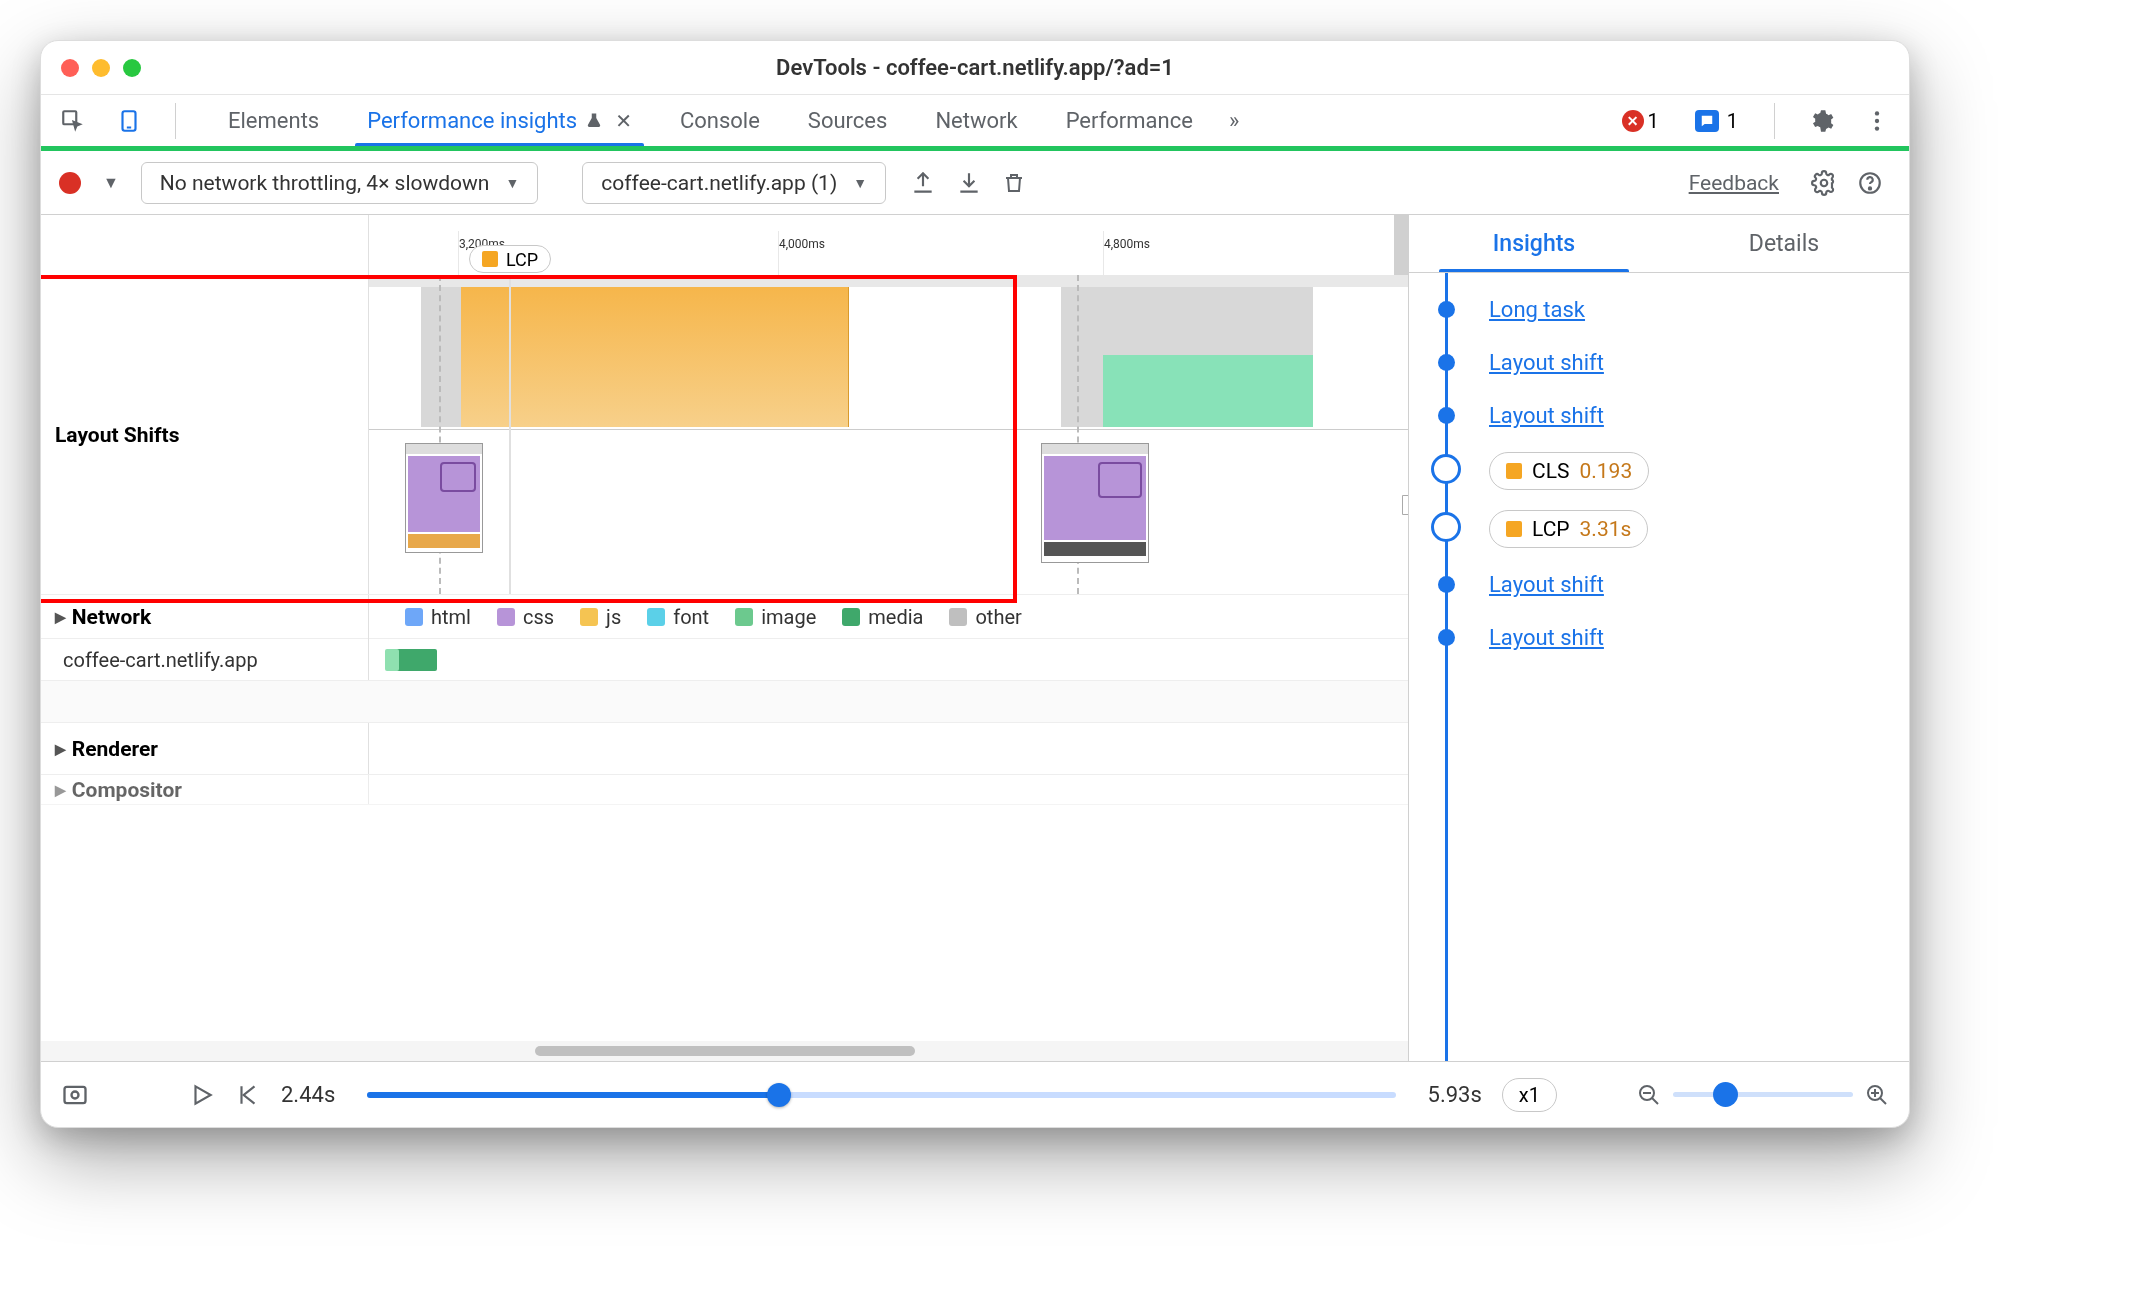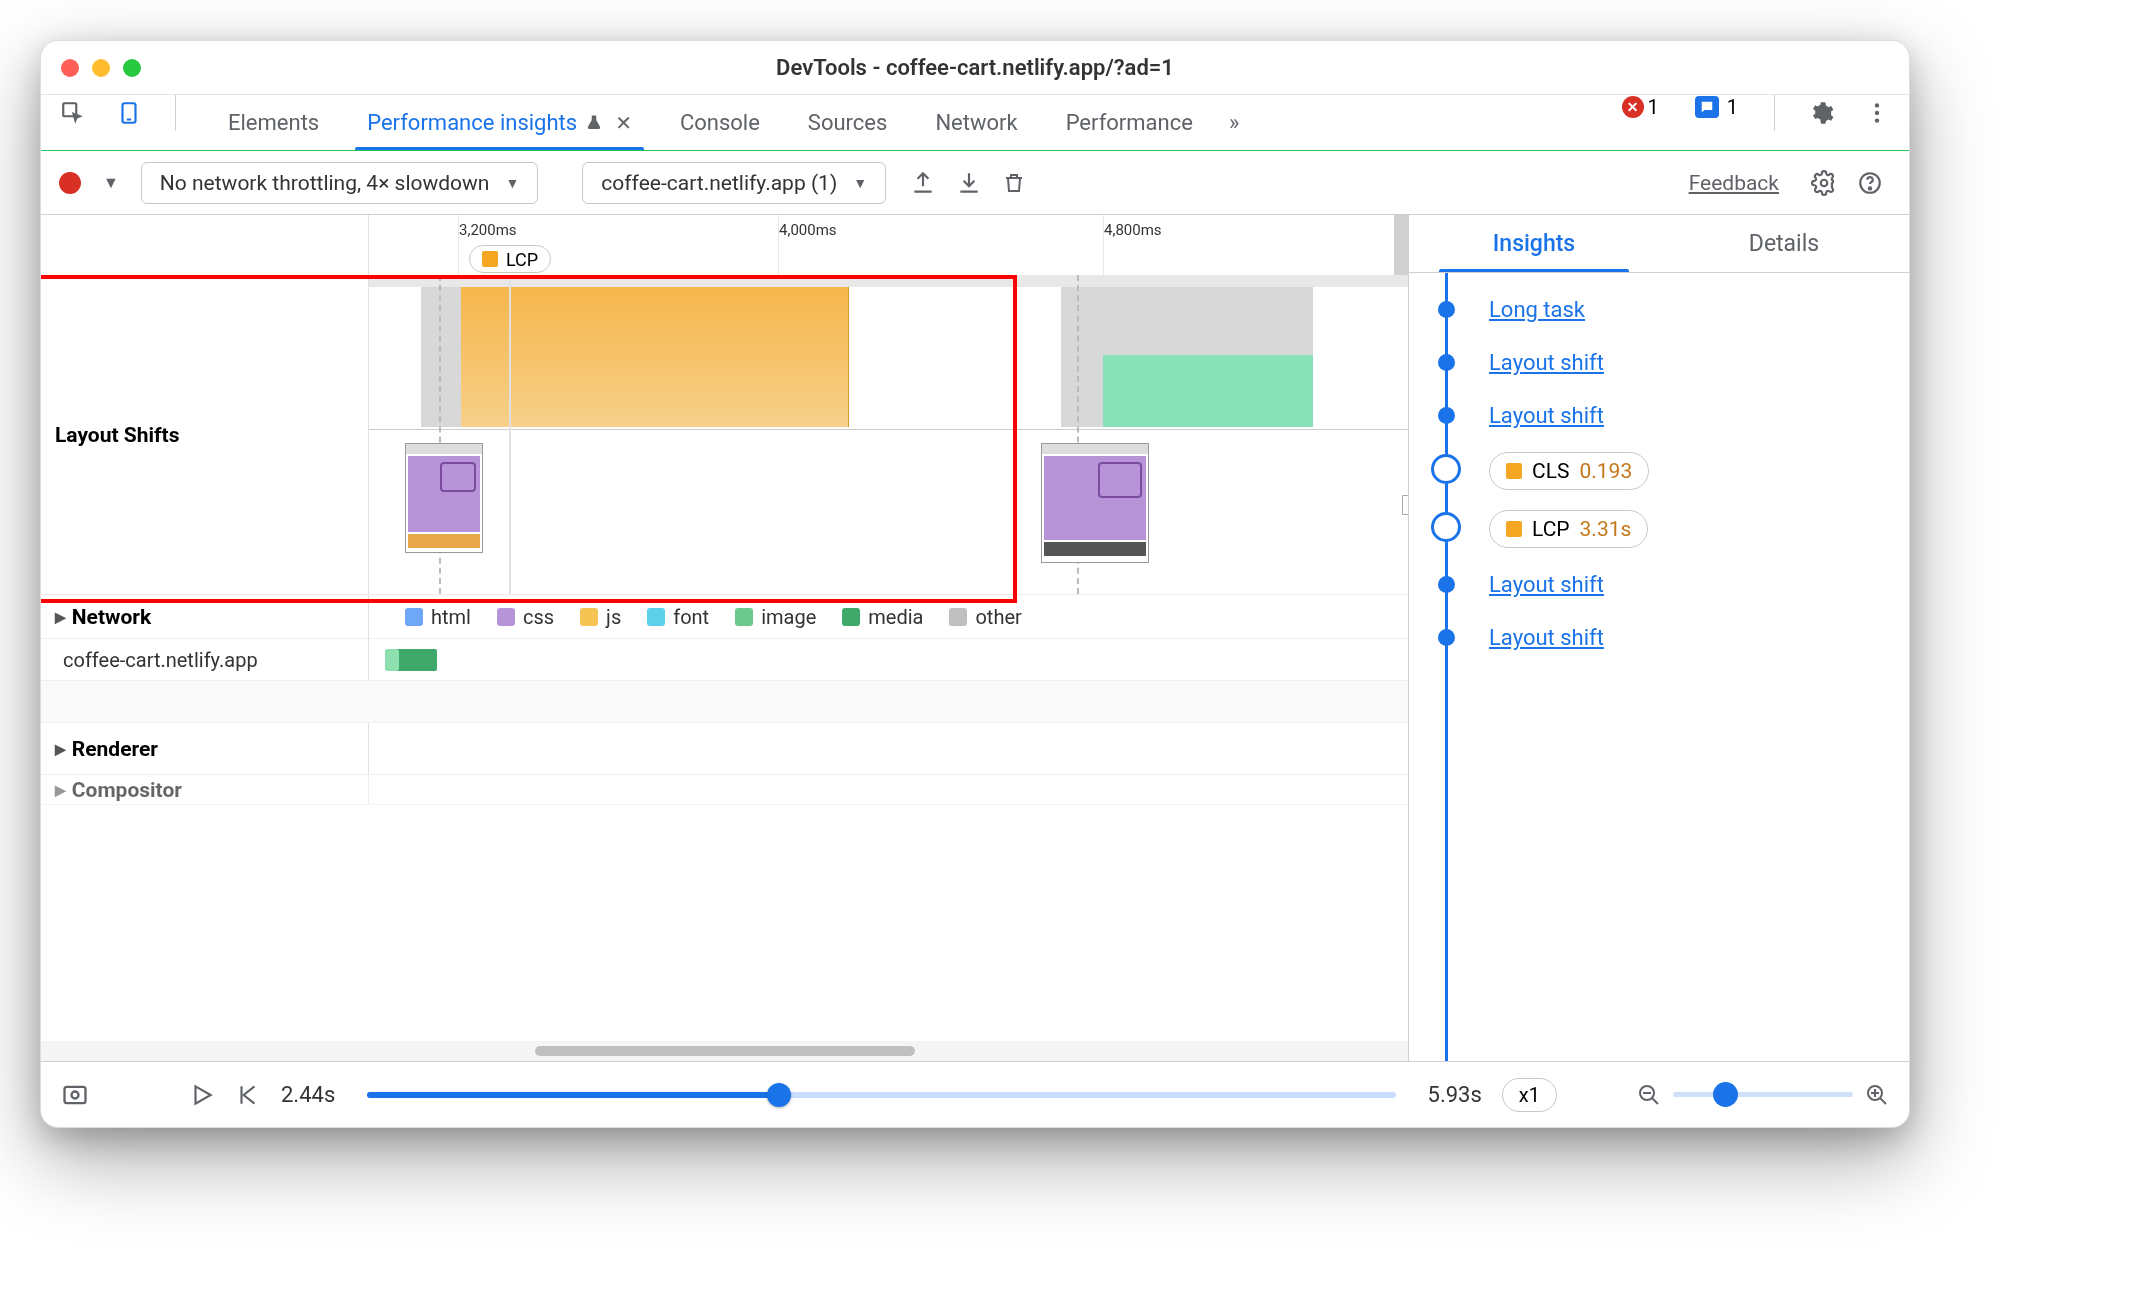--- a/index.html
+++ b/index.html
@@ -21,21 +21,21 @@
 
 .titlebar { height: 54px; display: flex; align-items: center; padding: 0 20px; position: relative; border-bottom: 1px solid #e5e5e5; }
 .traffic-lights { display: flex; gap: 13px; }
 .light { width: 18px; height: 18px; border-radius: 50%; }
 .light.red { background: #ff5f57; }
 .light.yellow { background: #febc2e; }
 .light.green { background: #28c840; }
 .title { position: absolute; left: 0; right: 0; text-align: center; font-weight: 600; font-size: 22px; color: #333; pointer-events: none; }
 
 
-.tabs-bar { height: 56px; display: flex; align-items: flex-start; border-bottom: 1px solid #22c55e; padding: 0 14px; gap: 20px; }
+.tabs-bar { height: 56px; display: flex; align-items: center; border-bottom: 5px solid #22c55e; padding: 0 14px; gap: 20px; }
 .tabs-bar .icon-btn { width: 36px; height: 36px; display: flex; align-items: center; justify-content: center; color: #5f6368; border-radius: 4px; }
 .tabs-bar .icon-btn svg { width: 26px; height: 26px; }
 .tabs-bar .sep { width: 1px; height: 36px; background: #d0d0d0; margin: 0 8px; }
 .main-tabs { display: flex; align-items: stretch; height: 100%; }
 .main-tab { padding: 0 24px; display: flex; align-items: center; font-size: 22px; color: #5f6368; gap: 8px; position: relative; white-space: nowrap; }
 .main-tab.active { color: #1a73e8; }
 .main-tab.active::after { content:""; position:absolute; left:12px; right:12px; bottom:0; height:3px; background:#1a73e8; border-radius:2px 2px 0 0; }
 .main-tab .flask { font-size: 20px; color: #5f6368; }
 .main-tab .close { font-size: 20px; color: #5f6368; margin-left: 4px; }
 .tabs-spacer { flex: 1; }
@@ -57,21 +57,21 @@
 
 .body { flex:1; display:flex; overflow:hidden; }
 
 
 .timeline { flex:1; display:flex; flex-direction:column; border-right: 1px solid #d0d0d0; position:relative; min-width:0;}
 .timeline-scroll { flex:1; overflow:hidden; position:relative; }
 
 .ruler { height: 60px; display:flex; border-bottom: 1px solid #e0e0e0; position:relative; }
 .track-label-col { width: 328px; flex-shrink:0; border-right: 1px solid #e0e0e0; }
 .ruler-content { flex:1; position:relative; }
-.tick { position:absolute; top: 6px; font-size: 15px; color:#333; }
+.tick { position:absolute; top: 22px; font-size: 12px; color:#333; }
 .tick::before { content:""; position:absolute; left:-1px; top:-6px; width:1px; height:60px; background:#e8e8e8; }
 .lcp-pill { position:absolute; top: 30px; height: 28px; border: 1px solid #c8c8c8; border-radius: 14px; background:#fff; display:flex; align-items:center; padding: 0 12px; gap:8px; font-size:18px; }
 .lcp-pill .sq { width:16px; height:16px; background:#f5a623; border-radius:2px; }
 
 .highlight-box { position:absolute; border: 4px solid #ff0000; pointer-events:none; z-index: 50; }
 
 .track { display:flex; border-bottom: 1px solid #eee; }
 .track-label { width: 328px; flex-shrink:0; border-right: 1px solid #e0e0e0; padding: 10px 14px; font-size: 21px; display:flex; align-items:center; gap:6px;}
 .track-label.bold { font-weight: 700; }
 .track-label .tri { font-size: 14px; color:#555; }

